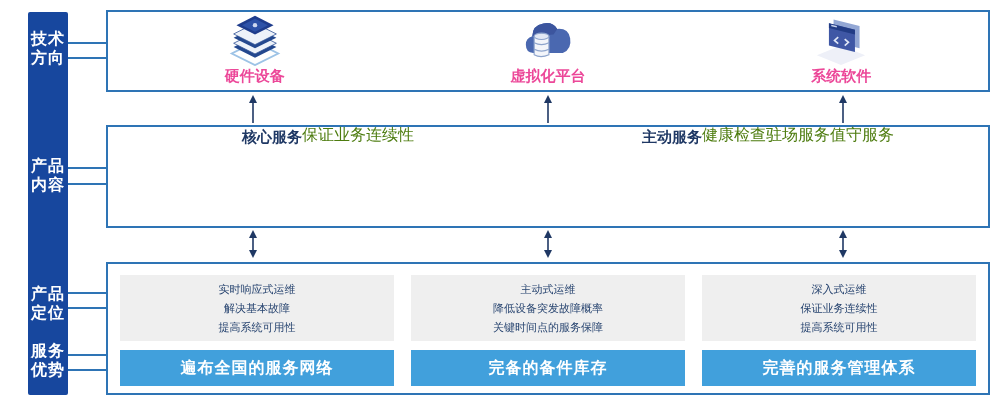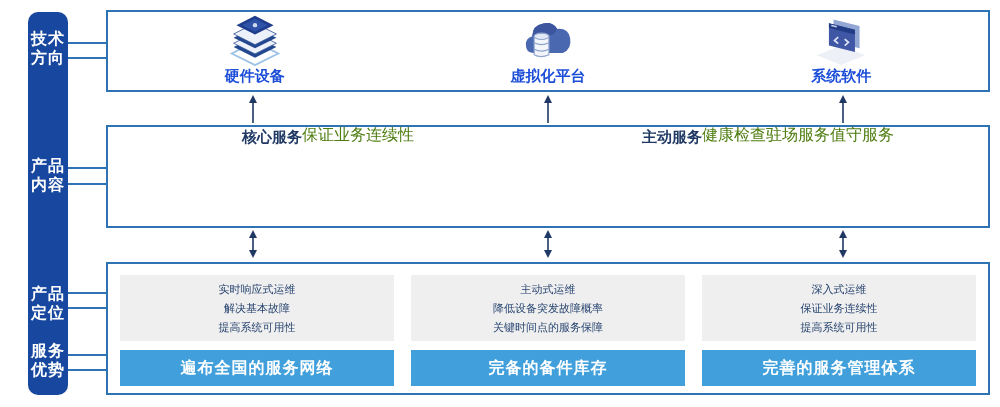--- a/index.html
+++ b/index.html
@@ -2,35 +2,35 @@
 <html><head>
 <meta charset="utf-8">
 <style>
   html,body{margin:0;padding:0;background:#ffffff;}
   .canvas{
     position:relative;width:1000px;height:407px;background:#ffffff;overflow:hidden;
     font-family:"Liberation Sans","DejaVu Sans",sans-serif;color:#1f3864;
   }
   
   .sidebar{position:absolute;left:28px;top:12px;width:40px;height:383px;
-    background:#17479e;border-radius:10px;}
+    background:#17479e;border-radius:2px;}
   .side-label{position:absolute;left:0;width:100%;text-align:center;color:#ffffff;
     font-weight:bold;font-size:16px;line-height:19px;letter-spacing:1px;}
   
   .conn{position:absolute;left:68px;width:38px;height:2px;background:#2e74b5;}
   
   .frame{position:absolute;left:106px;width:884px;background:#ffffff;
     border:2px solid #2e74b5;box-sizing:border-box;}
   .frame-top{top:10px;height:82px;display:flex;}
   .frame-mid{top:125px;height:103px;display:flex;}
   .frame-bot{top:262px;height:133px;display:flex;gap:17px;padding:11px 12px 7px 12px;}
   
   .tech-col{flex:1;display:flex;flex-direction:column;align-items:center;justify-content:center;}
   .tech-icon{height:48px;display:flex;align-items:center;justify-content:center;}
-  .tech-label{font-size:15px;font-weight:bold;margin-top:3px;color:#1d4ed8;}
+  .tech-label{font-size:15px;font-weight:bold;margin-top:3px;color:#ec4899;}
   
   .mid-col{flex:1;display:flex;align-items:flex-start;justify-content:center;}
   .mid-title{font-size:15px;font-weight:bold;color:#1f3864;margin-bottom:5px;line-height:20px;}
   .mid-item{font-size:16px;color:#4d7c0f;line-height:19px;font-family:Liberation Mono, monospace;}
   
   .pos-col{flex:1;display:flex;flex-direction:column;}
   .pos-panel{background:#efefef;flex:1;display:flex;flex-direction:column;
     align-items:center;justify-content:center;text-align:center;}
   .pos-line{font-size:11px;color:#26436f;line-height:19px;}
   .pos-bar{margin-top:9px;height:36px;background:#41a0dc;color:#ffffff;

